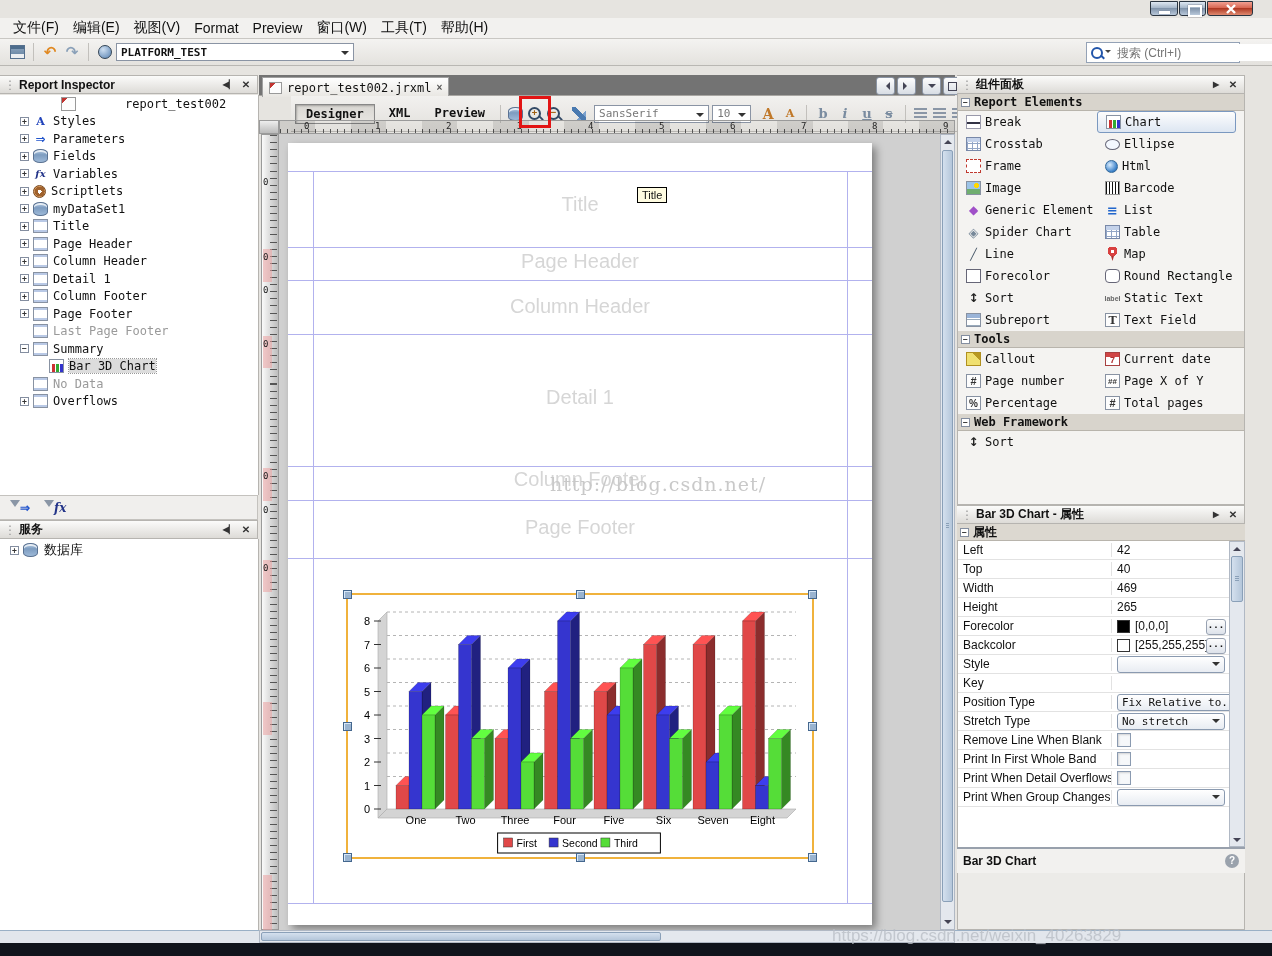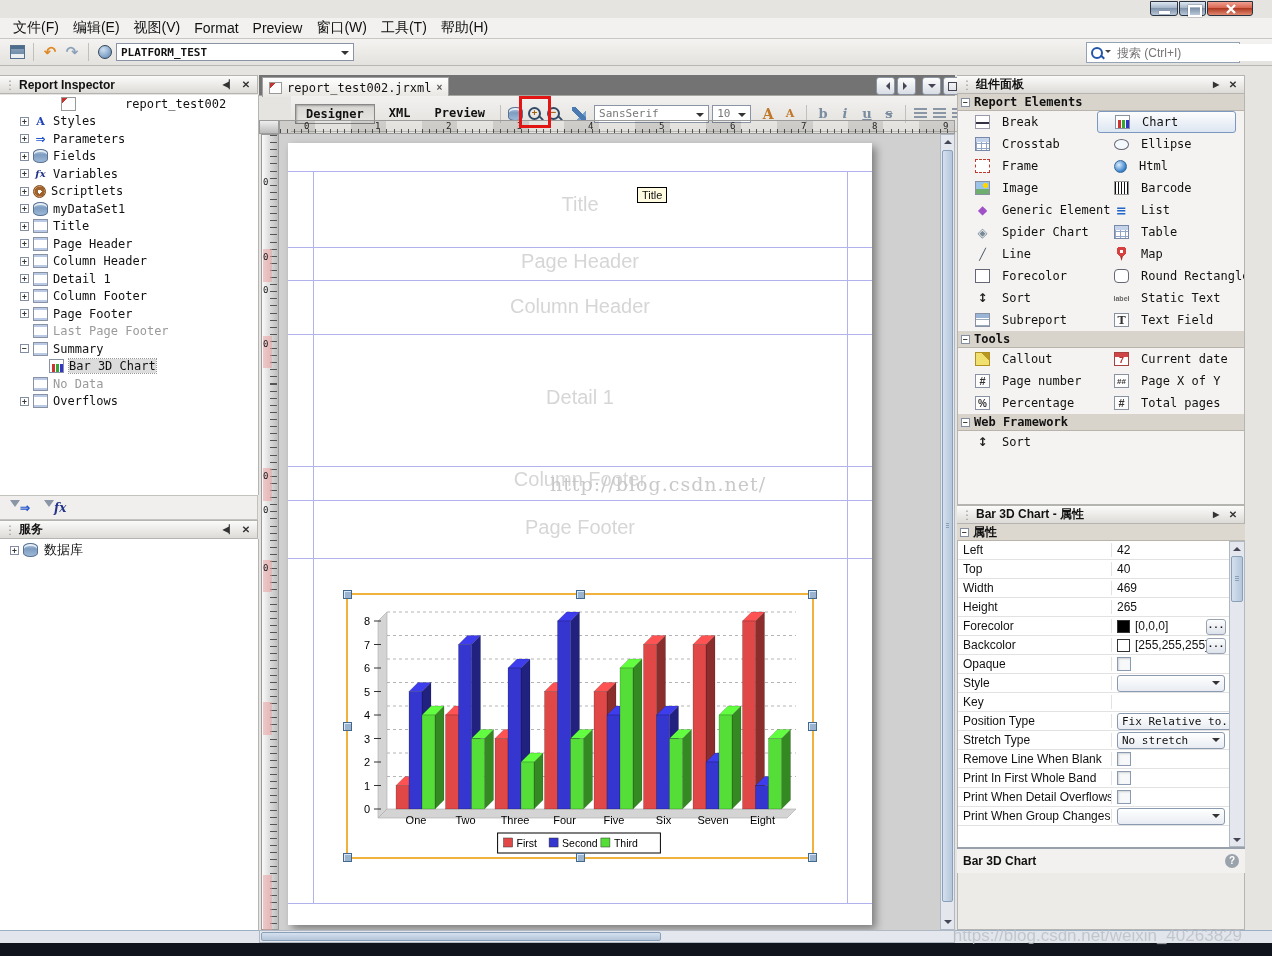--- a/index.html
+++ b/index.html
@@ -141,40 +141,40 @@
   .sbtrack{background:#e4e8ee;border:1px solid #b0b8c4;box-sizing:border-box;}
   .sbthumb{position:absolute;background:linear-gradient(90deg,#d4e0ee,#b4c6da);border:1px solid #8aa0b8;border-radius:2px;box-sizing:border-box;}
   .sbthumb.h{background:linear-gradient(#d4e0ee,#b4c6da);}
   .sbgrip{position:absolute;left:3px;right:3px;top:50%;height:5px;margin-top:-3px;
           background:repeating-linear-gradient(180deg,#8aa0b8 0 1px,transparent 1px 2px);}
   .sbarrow{position:absolute;width:100%;display:flex;align-items:center;justify-content:center;}
   
   .sechead{background:#d8d4cc;border-bottom:1px solid #b8b4ac;font-weight:bold;font-size:12px;
            font-family:"DejaVu Sans Mono",monospace;display:flex;align-items:center;height:17px;padding-left:3px;box-sizing:border-box;}
   .pal-grid{display:flex;flex-wrap:wrap;}
-  .pal-item{width:139px;height:22px;display:flex;align-items:center;gap:12px;padding-left:17px;box-sizing:border-box;}
+  .pal-item{width:139px;height:22px;display:flex;align-items:center;gap:4px;padding-left:8px;box-sizing:border-box;}
   .pal-item .plabel{font-family:"DejaVu Sans Mono",monospace;font-size:12px;white-space:nowrap;}
   .pal-item.sel{border:1px solid #7a98c0;border-radius:3px;background:linear-gradient(#fdfdfd,#dde6f2);}
   
   .prow{display:flex;height:18px;border-bottom:1px solid #e2e2e2;align-items:center;}
   .plab{width:148px;flex:none;padding-left:5px;font-size:12px;white-space:nowrap;overflow:hidden;border-right:1px solid #e2e2e2;}
   .pval{flex:1;display:flex;align-items:center;padding-left:5px;position:relative;height:100%;}
   .swatch{width:11px;height:11px;border:1px solid #333;margin-right:5px;flex:none;}
   .dots{position:absolute;right:3px;top:2px;width:18px;height:14px;border:1px solid #98a2b2;border-radius:3px;
         background:linear-gradient(#fdfdfd,#dde2ea);font:bold 9px/10px "DejaVu Sans Mono",monospace;text-align:center;}
   .cb{width:12px;height:12px;border:1px solid #8a9ab0;background:#f6f8fa;box-shadow:inset 1px 1px 2px rgba(0,0,0,.15);position:relative;}
   .cb.checked::after{content:"✓";position:absolute;left:1px;top:-3px;color:#2a4a9a;font-weight:bold;font-size:12px;}
   .dd{flex:1;height:15px;margin-right:4px;border:1px solid #8a9ab0;border-radius:3px;background:linear-gradient(#fff,#e8ecf2);
       display:flex;align-items:center;padding-left:4px;position:relative;}
   .dd .ddt{font-family:"DejaVu Sans Mono",monospace;font-size:11px;white-space:nowrap;overflow:hidden;}
   .dd .arr{position:absolute;right:4px;top:5px;width:0;height:0;border:4px solid transparent;border-top-color:#333;}
   #props-footer{border-top:2px solid #98a0ac;background:#f2f1ef;display:flex;align-items:center;padding:0 6px;box-sizing:border-box;}
   .qmark{margin-left:auto;width:14px;height:14px;border-radius:50%;background:#9aa2ac;color:#fff;font:bold 10px/14px "Liberation Sans",sans-serif;text-align:center;}
   #taskbar{background:#10141c;}
-  #wm-bottom{color:rgba(185,190,198,.8);font-size:17px;text-align:right;z-index:60;}
+  #wm-bottom{color:rgba(185,190,198,.8);font-size:17px;text-align:left;z-index:60;}
 </style>
 </head>
 <body>
 
 <div id="root">
 
   <div class="wbtn" style="left:1150px;width:28px;">
     <span class="wglyph" style="left:8px;top:9px;width:11px;height:3px;"></span>
     </div>
   <div class="wbtn" style="left:1179px;width:27px;">
@@ -843,26 +843,20 @@
       </div>
       <div class="prow">
         <span class="plab">Backcolor</span>
         <span class="pval">
           <span class="swatch" style="background: rgb(255, 255, 255);"></span>
           <span>[255,255,255]</span>
           <span class="dots">...</span>
         </span>
       </div>
       <div class="prow">
-        <span class="plab">Opaque</span>
-        <span class="pval">
-          <span class="cb"></span>
-        </span>
-      </div>
-      <div class="prow">
         <span class="plab">Style</span>
         <span class="pval">
           <span class="dd">
             <span class="ddt"></span>
             <span class="arr"></span>
           </span>
         </span>
       </div>
       <div class="prow">
         <span class="plab">Key</span>

